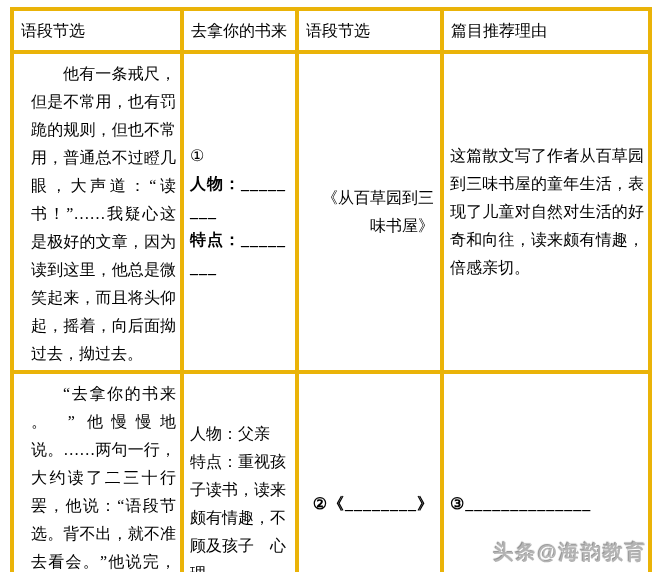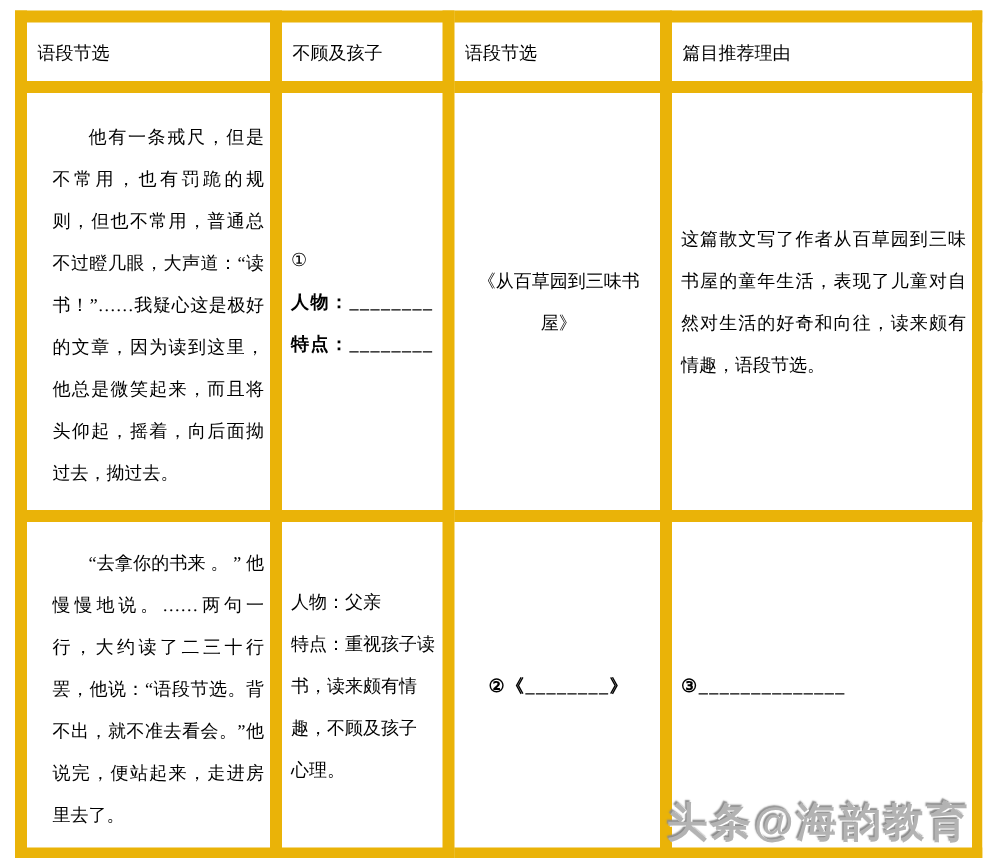--- a/index.html
+++ b/index.html
@@ -20,22 +20,22 @@
     position: absolute;
     left: 10px;
     top: 7px;
     width: 638px;
     height: 554px;
     border-collapse: collapse;
     table-layout: fixed;
   }
   table.grid th,
   table.grid td {
-    border: 8px solid #eab308;
-    font-size: 12px;
+    border: 4px solid #eab308;
+    font-size: 16px;
     font-weight: normal;
     vertical-align: middle;
     background: #ffffff;
   }
   tr.header-row th {
     height: 39px;
     text-align: left;
     padding: 0 2px 0 7px;
     line-height: 18px;
   }
@@ -56,36 +56,36 @@
   td.char-cell {
     padding: 0 4px 0 6px;
     line-height: 28px;
     word-break: break-all;
     text-align: left;
   }
   td.source-cell {
     padding: 0 6px 0 8px;
     line-height: 28px;
     word-break: break-all;
-    text-align: center;
+    text-align: right;
   }
   td.reason-cell {
     padding: 0 4px 0 6px;
     line-height: 28px;
     text-align: justify;
     word-break: break-all;
   }
   .blank-wrap { letter-spacing: 1px; font-weight: bold; }
 
   .watermark {
     position: absolute;
     right: 8px;
     bottom: 6px;
     font-family: "Liberation Sans", "DejaVu Sans", sans-serif;
-    font-size: 27px;
+    font-size: 20px;
     font-weight: bold;
     letter-spacing: 2px;
     color: #b3b3b3;
     text-shadow: 1px 1px 0 #ffffff, -1px -1px 1px #8c8c8c;
     z-index: 5;
   }
 </style>
 </head>
 <body>
 
@@ -93,38 +93,38 @@
   <table class="grid">
     <colgroup>
       <col style="width:170px">
       <col style="width:115px">
       <col style="width:145px">
       <col style="width:208px">
     </colgroup>
     <tbody>
       <tr class="header-row">
         <th>语段节选</th>
-        <th>不顾及孩子</th>
+        <th>去拿你的书来</th>
         <th>语段节选</th>
         <th>篇目推荐理由</th>
       </tr>
       <tr class="content-row-1">
         <td class="excerpt-cell">
           <p>他有一条戒尺，但是不常用，也有罚跪的规则，但也不常用，普通总不过瞪几眼，大声道：“读书！”……我疑心这是极好的文章，因为读到这里，他总是微笑起来，而且将头仰起，摇着，向后面拗过去，拗过去。</p>
         </td>
         <td class="char-cell">
           <div>①</div>
           <div class="blank-wrap">人物：________</div>
           <div class="blank-wrap">特点：________</div>
         </td>
         <td class="source-cell">
           <span>《从百草园到三味书屋》</span>
         </td>
         <td class="reason-cell">
-          <span>这篇散文写了作者从百草园到三味书屋的童年生活，表现了儿童对自然对生活的好奇和向往，读来颇有情趣，语段节选。</span>
+          <span>这篇散文写了作者从百草园到三味书屋的童年生活，表现了儿童对自然对生活的好奇和向往，读来颇有情趣，倍感亲切。</span>
         </td>
       </tr>
       <tr class="content-row-2">
         <td class="excerpt-cell">
           <p>“去拿你的书来 。 ” 他慢慢地说。……两句一行，大约读了二三十行罢，他说：“语段节选。背不出，就不准去看会。”他说完，便站起来，走进房里去了。</p>
         </td>
         <td class="char-cell">
           <div>人物：父亲</div>
           <div>特点：重视孩子读书，读来颇有情趣，不顾及孩子　心理。</div>
         </td>

